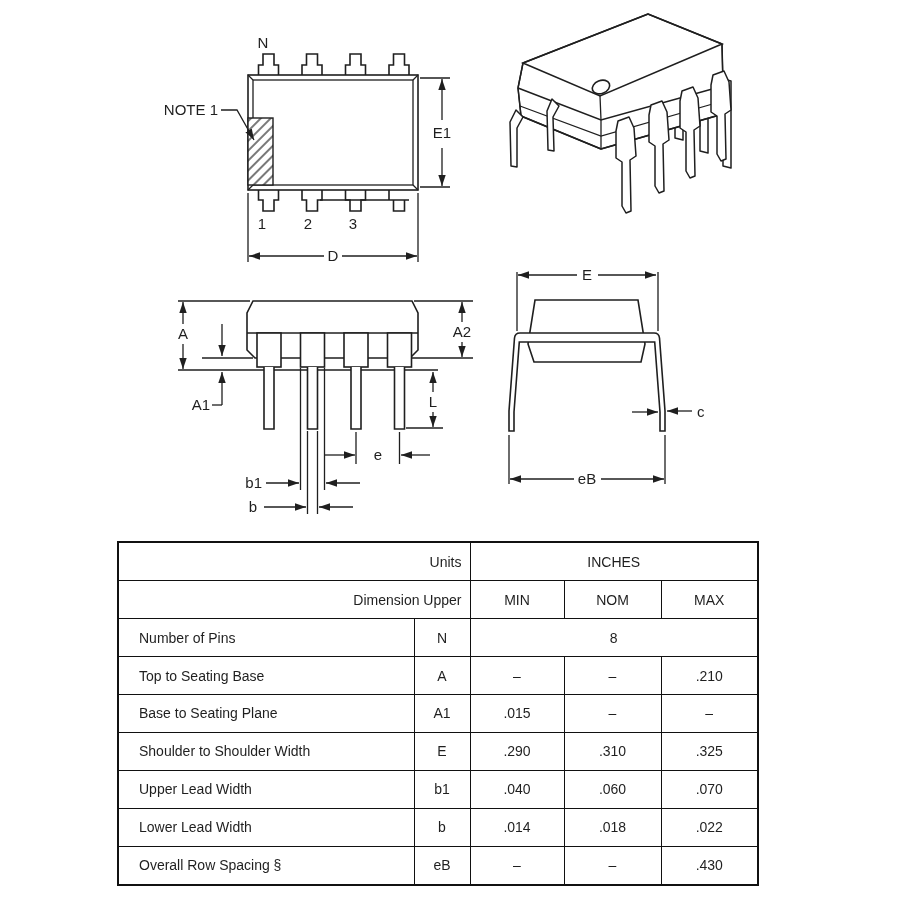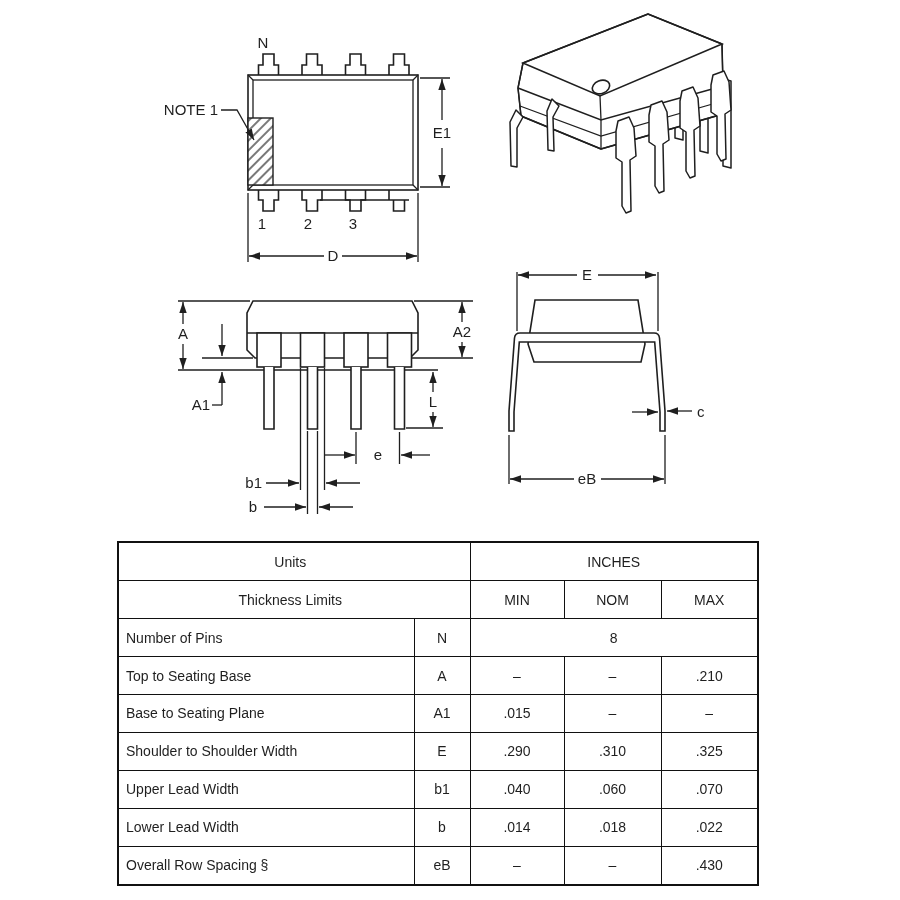--- a/index.html
+++ b/index.html
@@ -9,22 +9,22 @@
   svg text{font-family:"Liberation Sans",sans-serif;font-size:15px;fill:#1f1f1f;}
   svg .ln{stroke:#1f1f1f;stroke-width:1.6;fill:none;}
   svg .thin{stroke:#1f1f1f;stroke-width:1.3;fill:none;}
   svg .wh{stroke:#1f1f1f;stroke-width:1.6;fill:#ffffff;}
   svg .whj{stroke:#1f1f1f;stroke-width:1.5;fill:#ffffff;stroke-linejoin:round;}
   #dim-table{position:absolute;left:117px;top:541px;width:640px;height:345px;
              border-collapse:collapse;table-layout:fixed;font-size:14px;}
   #dim-table td{border:1.6px solid #111;height:23px;padding:0;vertical-align:middle;
                 text-align:center;overflow:hidden;white-space:nowrap;}
   #dim-table{border:2.5px solid #111;}
-  #dim-table td.name{text-align:left;padding-left:7px;}
-  #dim-table td.rlabel{text-align:center;padding-right:8px;}
+  #dim-table td.name{text-align:left;padding-left:20px;}
+  #dim-table td.rlabel{text-align:right;padding-right:8px;}
 </style>
 </head>
 <body>
 
 <div id="page">
 
   <svg class="drawing" style="left:140px;top:10px" width="330" height="260" viewBox="0 0 330 260">
     <defs>
       <marker id="m1" markerUnits="userSpaceOnUse" markerWidth="12" markerHeight="9" refX="11" refY="4.5" orient="auto">
         <path d="M0,0.8 L11,4.5 L0,8.2 Z" fill="#1f1f1f"></path>
@@ -187,21 +187,21 @@
         <col style="width:94px">
         <col style="width:97px">
         <col style="width:97px">
     </colgroup>
     <tbody>
       <tr>
         <td class="rlabel" colspan="2">Units</td>
         <td colspan="3">INCHES</td>
       </tr>
       <tr>
-        <td class="rlabel" colspan="2">Thickness Limits</td>
+        <td class="rlabel" colspan="2">Dimension Upper</td>
         <td>MIN</td>
         <td>NOM</td>
         <td>MAX</td>
       </tr>
       <tr>
         <td class="name">Number of Pins</td>
         <td>N</td>
         <td colspan="3">8</td>
       </tr>
       <tr>

